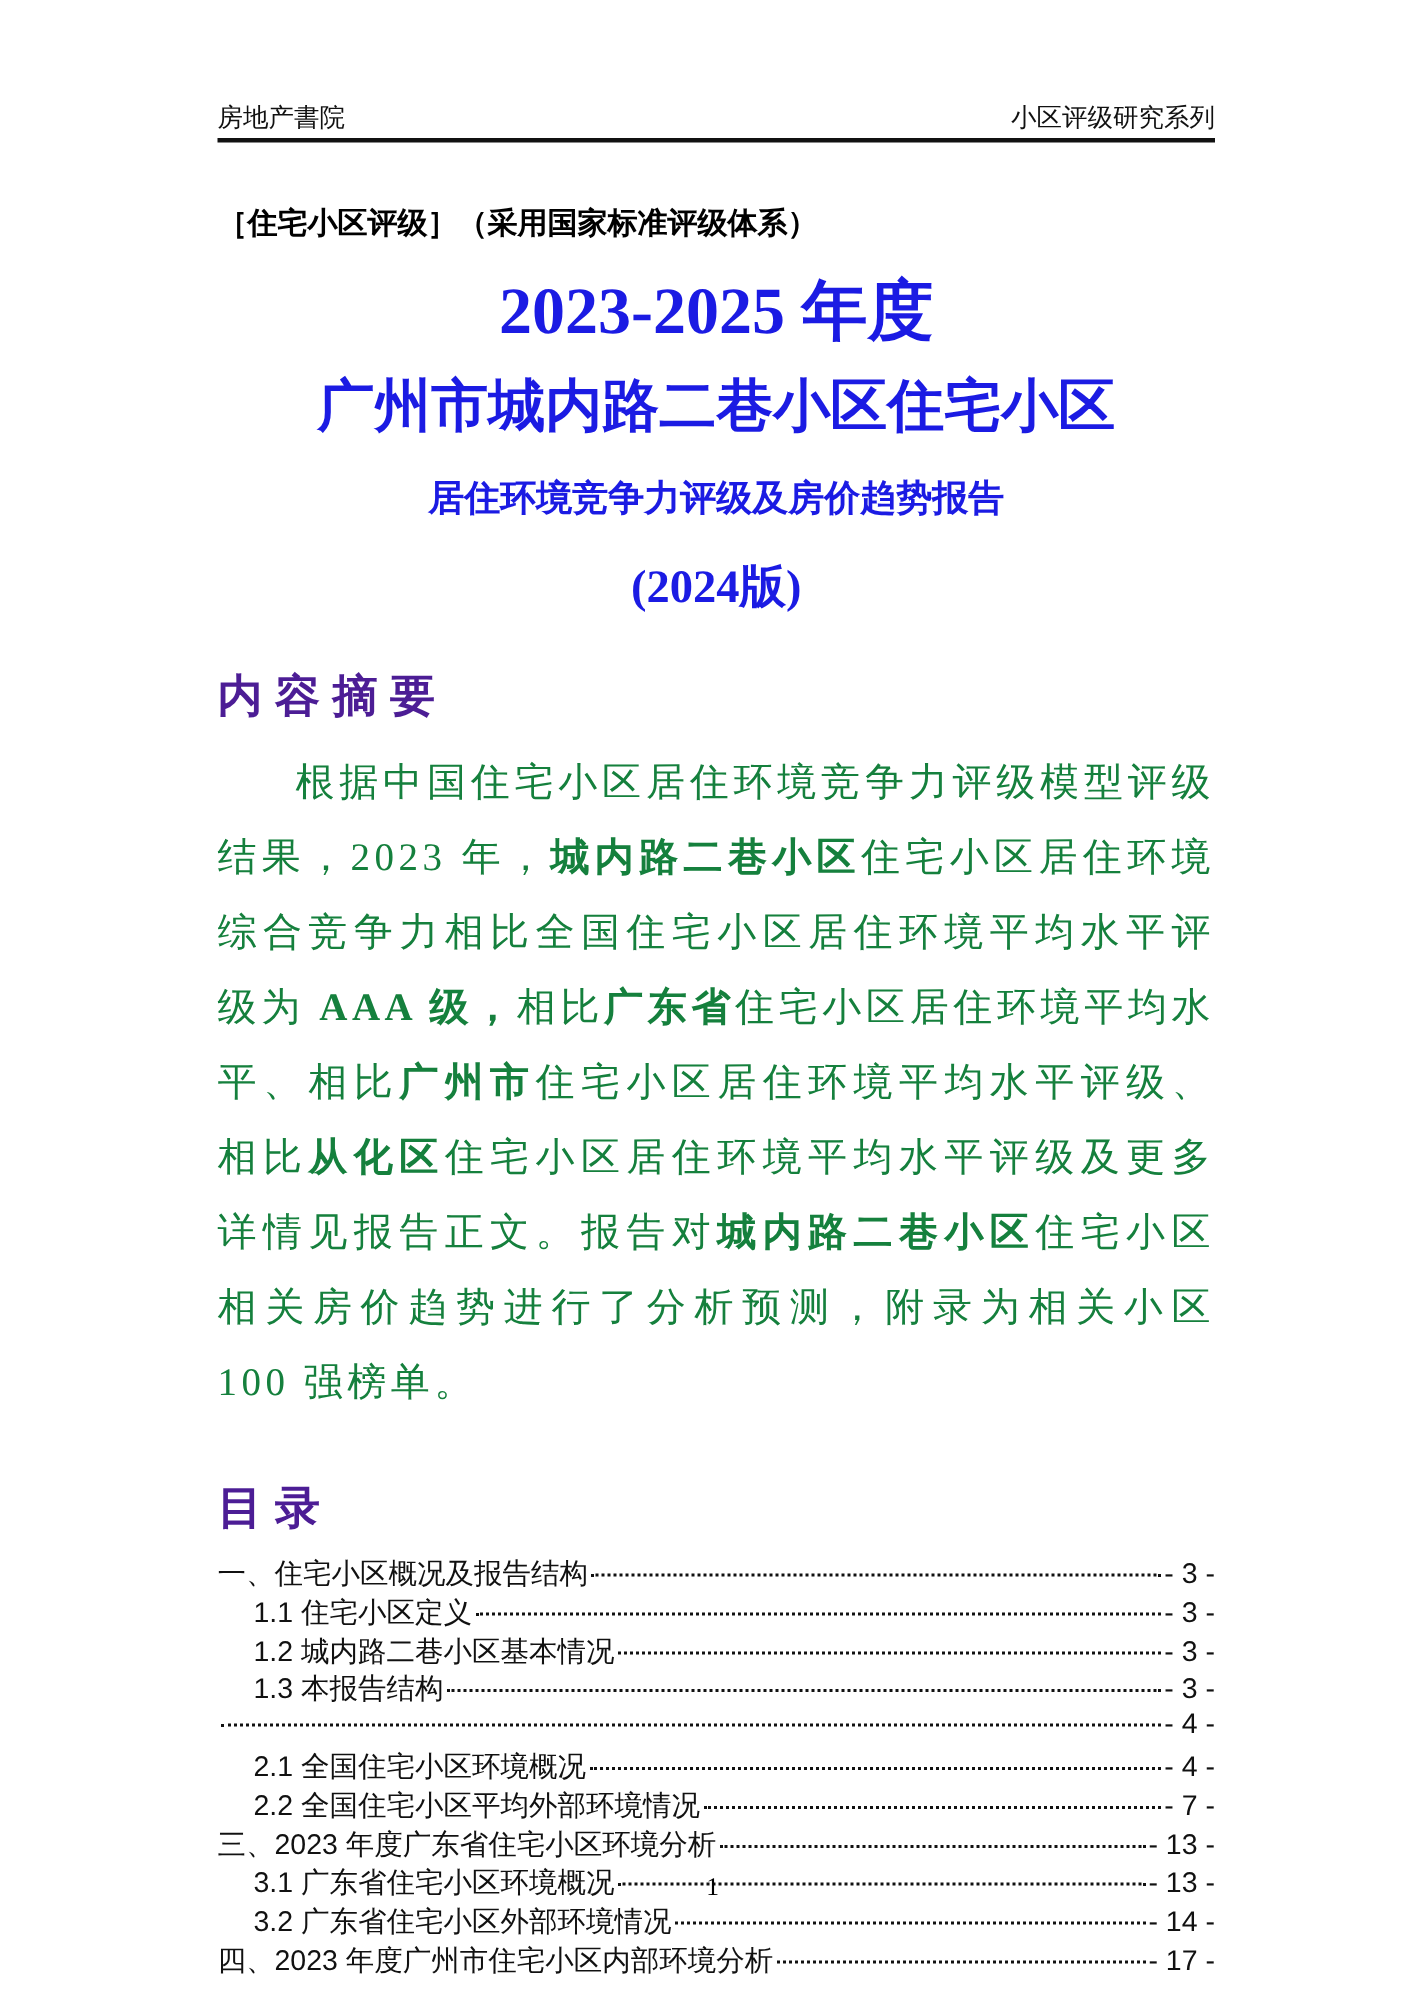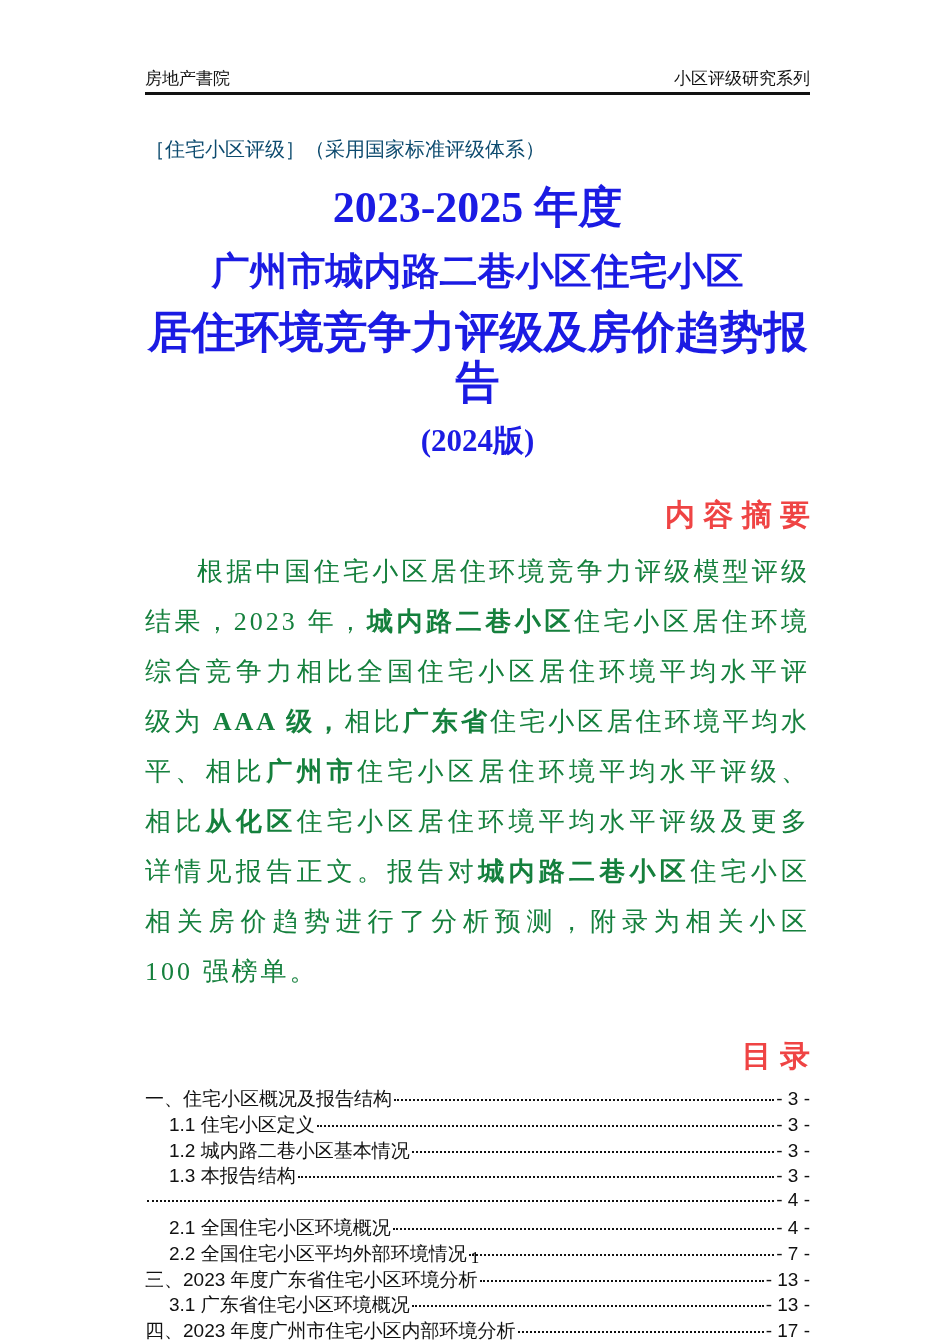--- a/index.html
+++ b/index.html
@@ -37,45 +37,45 @@
 
   
   .content {
     position: absolute;
     top: 136px; left: 145px;
     width: 665px;
   }
 
   .doc-label {
     font-family: "Liberation Sans", "DejaVu Sans", sans-serif;
-    font-weight: normal;
+    font-weight: bold;
     font-size: 20px;
     line-height: 26px;
-    color: #0c4a6e;
+    color: #000000;
   }
 
   .title-l1, .title-l2, .title-l3, .title-l4 {
     text-align: center;
     color: var(--title-blue, #1b1be3);
     font-family: "Liberation Serif", "DejaVu Serif", serif;
     font-weight: bold;
   }
   .title-l1 { margin-top: 18px; font-size: 44px; line-height: 56px; }
   .title-l2 { margin-top: 10px; font-size: 38px; line-height: 50px; }
-  .title-l3 { margin-top: 12px; font-size: 44px; line-height: 50px; }
+  .title-l3 { margin-top: 12px; font-size: 24px; line-height: 50px; }
   .title-l4 { margin-top: 12px; font-size: 31px; line-height: 42px; }
 
   .section-heading {
     margin-top: 34px;
-    text-align: right;
+    text-align: left;
     font-family: "Liberation Sans", "DejaVu Sans", sans-serif;
     font-weight: bold;
     font-size: 30px;
     line-height: 38px;
-    color: #ef4444;
+    color: #4c1d95;
   }
 
   .summary-paragraph {
     margin-top: 13px;
     font-size: 26px;
     line-height: 50px;
     letter-spacing: 3px;
     text-align: justify;
     text-indent: 2em;
     color: #15803d;
@@ -183,20 +183,25 @@
         <a class="toc-row lvl1" href="#">
           <span class="toc-title">三、2023 年度广东省住宅小区环境分析</span>
           <span class="toc-dots"></span>
           <span class="toc-page">- 13 -</span>
         </a>
         <a class="toc-row lvl2" href="#">
           <span class="toc-title">3.1 广东省住宅小区环境概况</span>
           <span class="toc-dots"></span>
           <span class="toc-page">- 13 -</span>
         </a>
+        <a class="toc-row lvl2" href="#">
+          <span class="toc-title">3.2 广东省住宅小区外部环境情况</span>
+          <span class="toc-dots"></span>
+          <span class="toc-page">- 14 -</span>
+        </a>
         <a class="toc-row lvl1" href="#">
           <span class="toc-title">四、2023 年度广州市住宅小区内部环境分析</span>
           <span class="toc-dots"></span>
           <span class="toc-page">- 17 -</span>
         </a>
       </nav>
 
   </div>
 
   <div class="page-footer">

